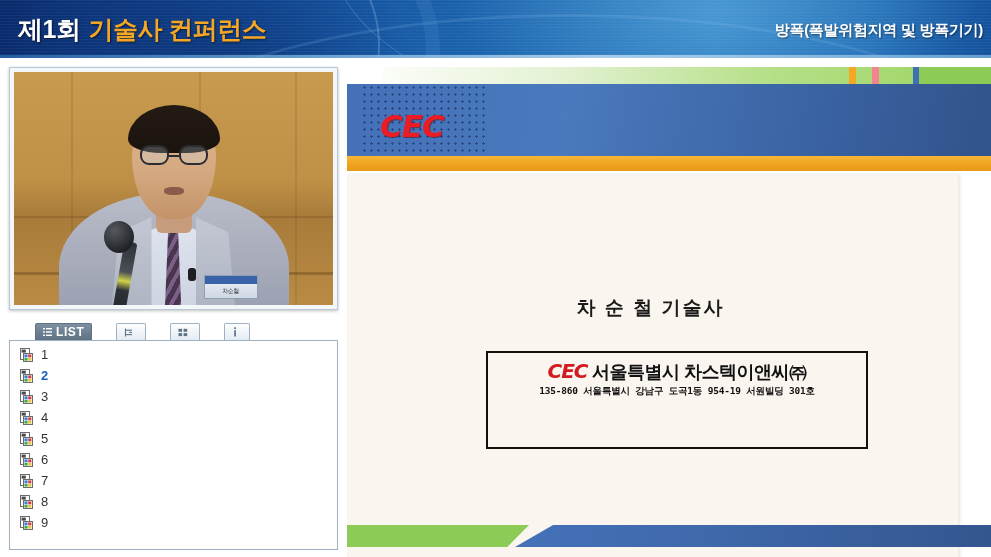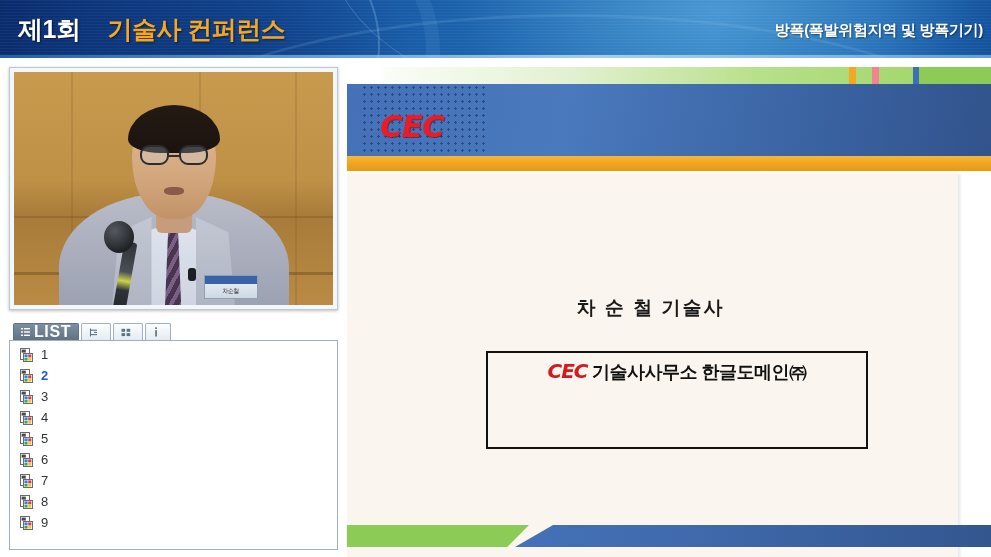--- a/index.html
+++ b/index.html
@@ -38,21 +38,21 @@
     background: linear-gradient(90deg, #2b6fb5 0%, #8fc3e8 35%, #cfe6f7 60%, #7fb6e0 100%);
     opacity: .75;
   }
   .hdr-title {
     position: absolute; left: 18px; top: 13px;
     font-size: 25px; font-weight: bold; letter-spacing: -0.5px;
     white-space: nowrap;
     text-shadow: 1px 1px 2px rgba(0,0,0,0.55);
   }
   .hdr-title .t-main { color: #ffffff; text-align: center; }
-  .hdr-title .t-accent { color: #f5a623; margin-left: 27px; }
+  .hdr-title .t-accent { color: #f5a623; margin-left: 8px; }
   .hdr-right {
     position: absolute; right: 8px; top: 21px;
     font-size: 15px; font-weight: bold; color: #ffffff;
     letter-spacing: -0.3px; white-space: nowrap;
     text-shadow: 1px 1px 2px rgba(0,0,0,0.45);
   }
 
   
   .video-panel {
     position: absolute; left: 9px; top: 67px; width: 329px; height: 243px;
@@ -158,26 +158,27 @@
     position: absolute; left: 9px; top: 322px; width: 329px; height: 228px;
   }
   .tabs {
     display: flex; align-items: flex-end; height: 19px; gap: 2px;
     padding-left: 4px;
     border-bottom: 1px solid #9fb0c0;
   }
   .tab {
     height: 17px; display: flex; align-items: center; gap: 4px;
     padding: 0 7px;
-    font-size: 16px; font-weight: bold; letter-spacing: 0.6px;
+    font-size: 12px; font-weight: bold; letter-spacing: 0.6px;
     border: 1px solid #9fb0c0; border-bottom: none;
     border-radius: 2px 2px 0 0;
     background: linear-gradient(180deg, #fdfefe 0%, #e3ebf2 100%);
     color: #5d7386;
     cursor: pointer;
+    margin-left: 22px;
   }
   .tab.active {
     background: linear-gradient(180deg, #7d8fa0 0%, #5f7385 100%);
     color: #ffffff;
     border-color: #5f7385;
   }
   .tab svg { display: block; }
   .list-box {
     height: 209px;
     background: #ffffff;
@@ -537,22 +538,23 @@
     <div class="slide-goldbar"></div>
 
     <div class="slide-body"></div>
 
 
     <div class="slide-presenter">차 순 철 기술사</div>
 
     <div class="contact-box">
       <div class="cb-line1">
         <span class="cb-cec">CEC</span>
-        <span>기술사사무소 한글도메인㈜</span>
-      </div>
+        <span>서울특별시 차스텍이앤씨㈜</span>
+      </div>
+      <div class="cb-small">135-860 서울특별시 강남구 도곡1동 954-19 서원빌딩 301호</div>
     </div>
 
     <div class="slide-footer">
       <div class="foot-green"></div>
       <div class="foot-blue"></div>
     </div>
   </div>
 
 </div>
 

